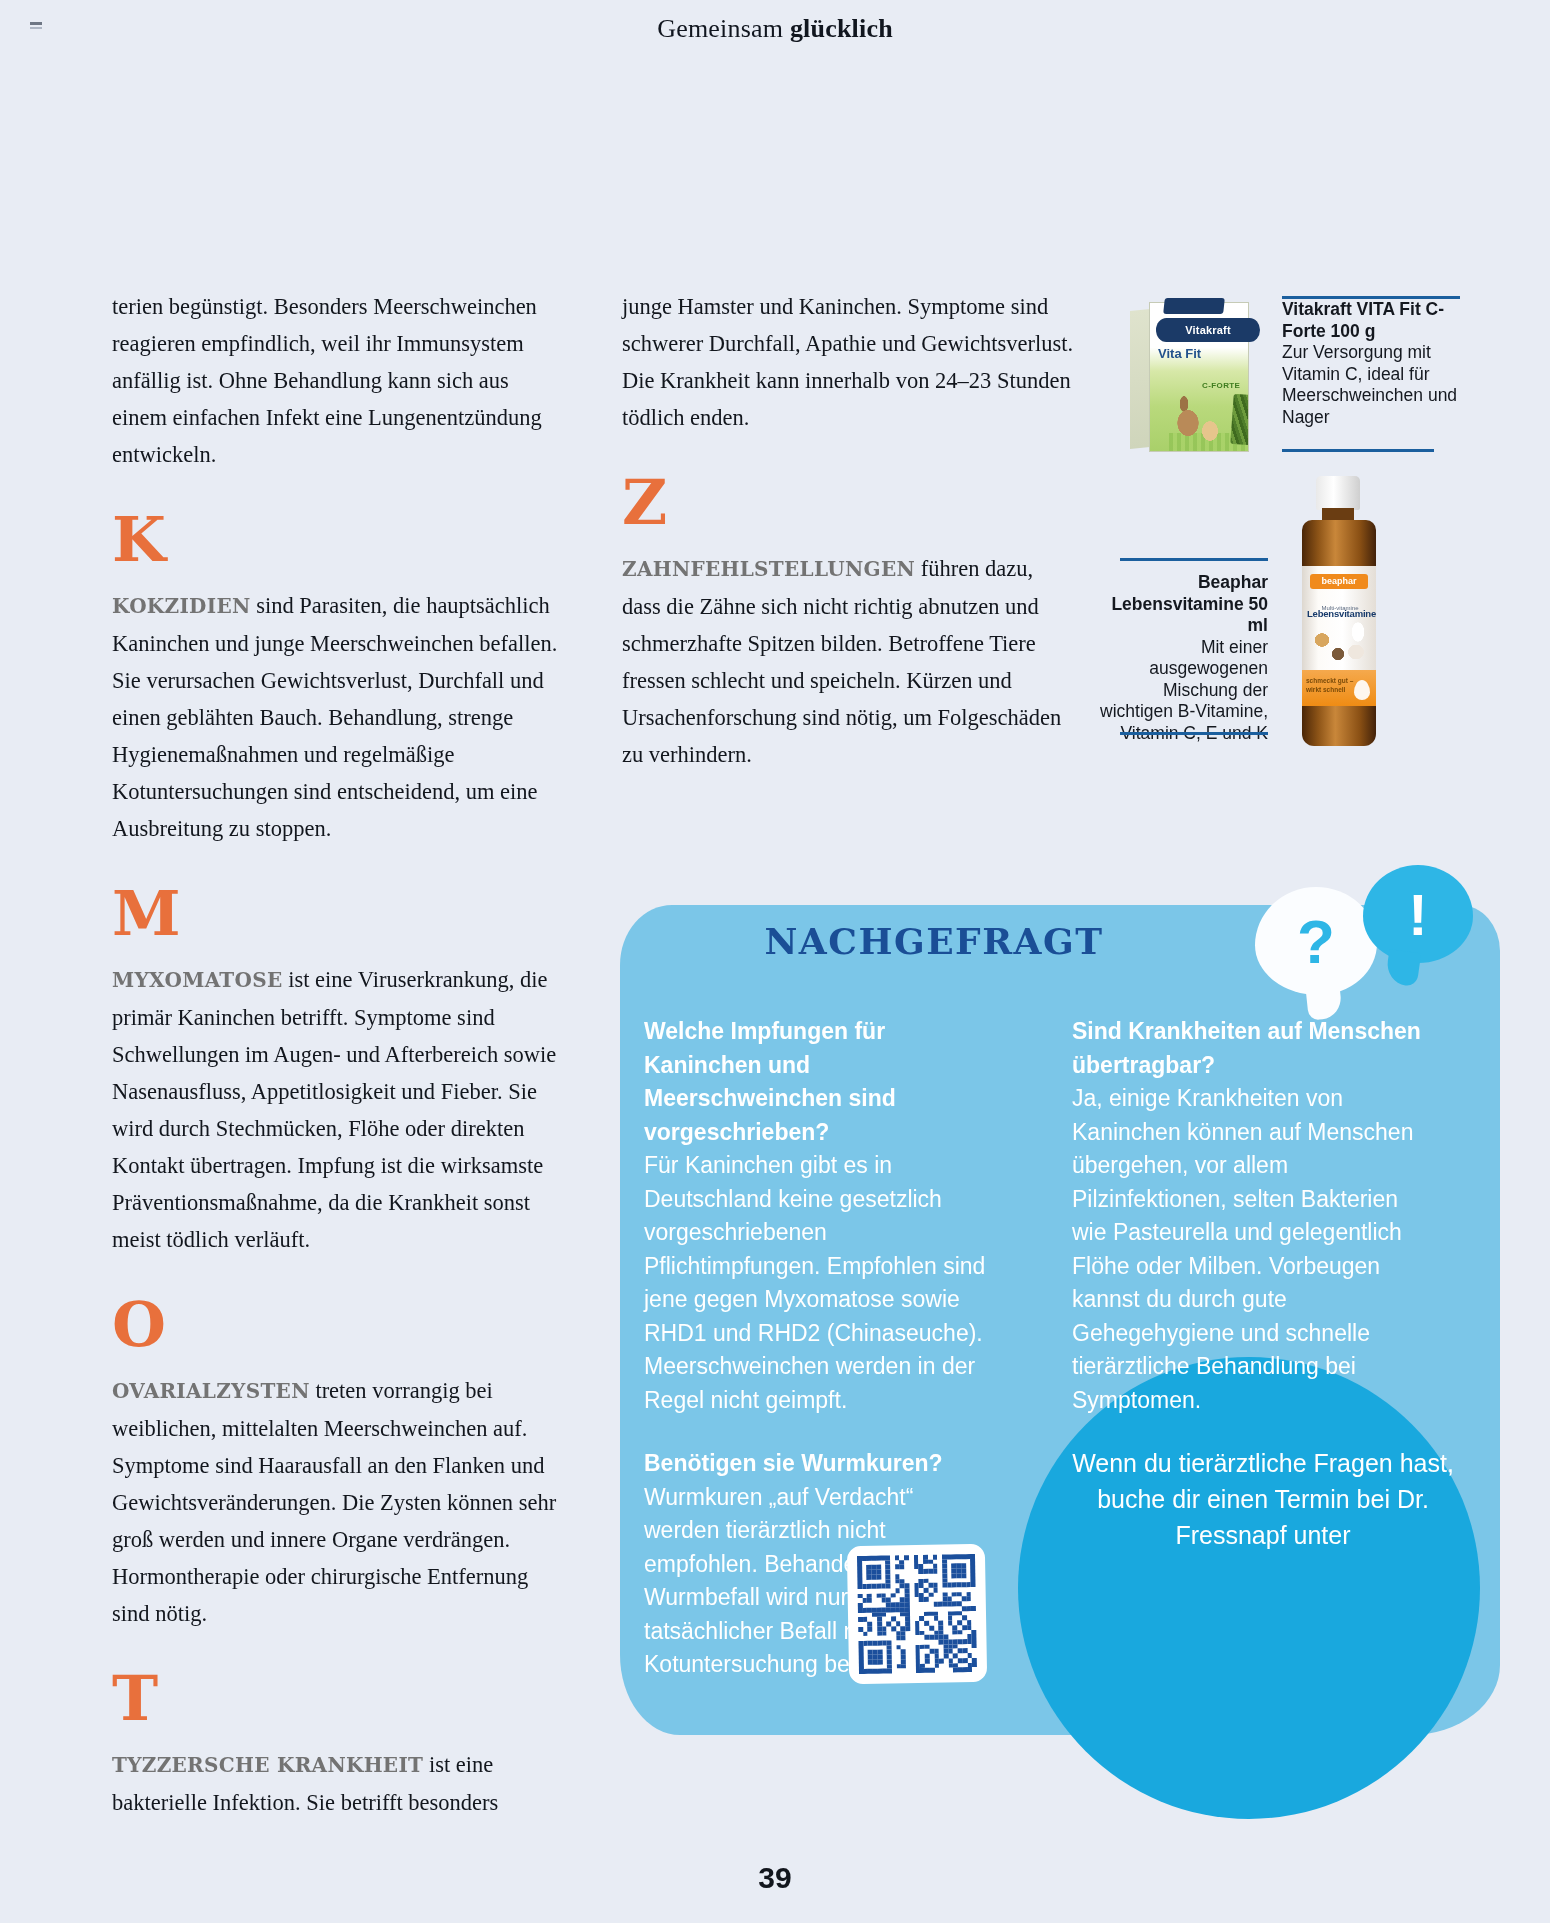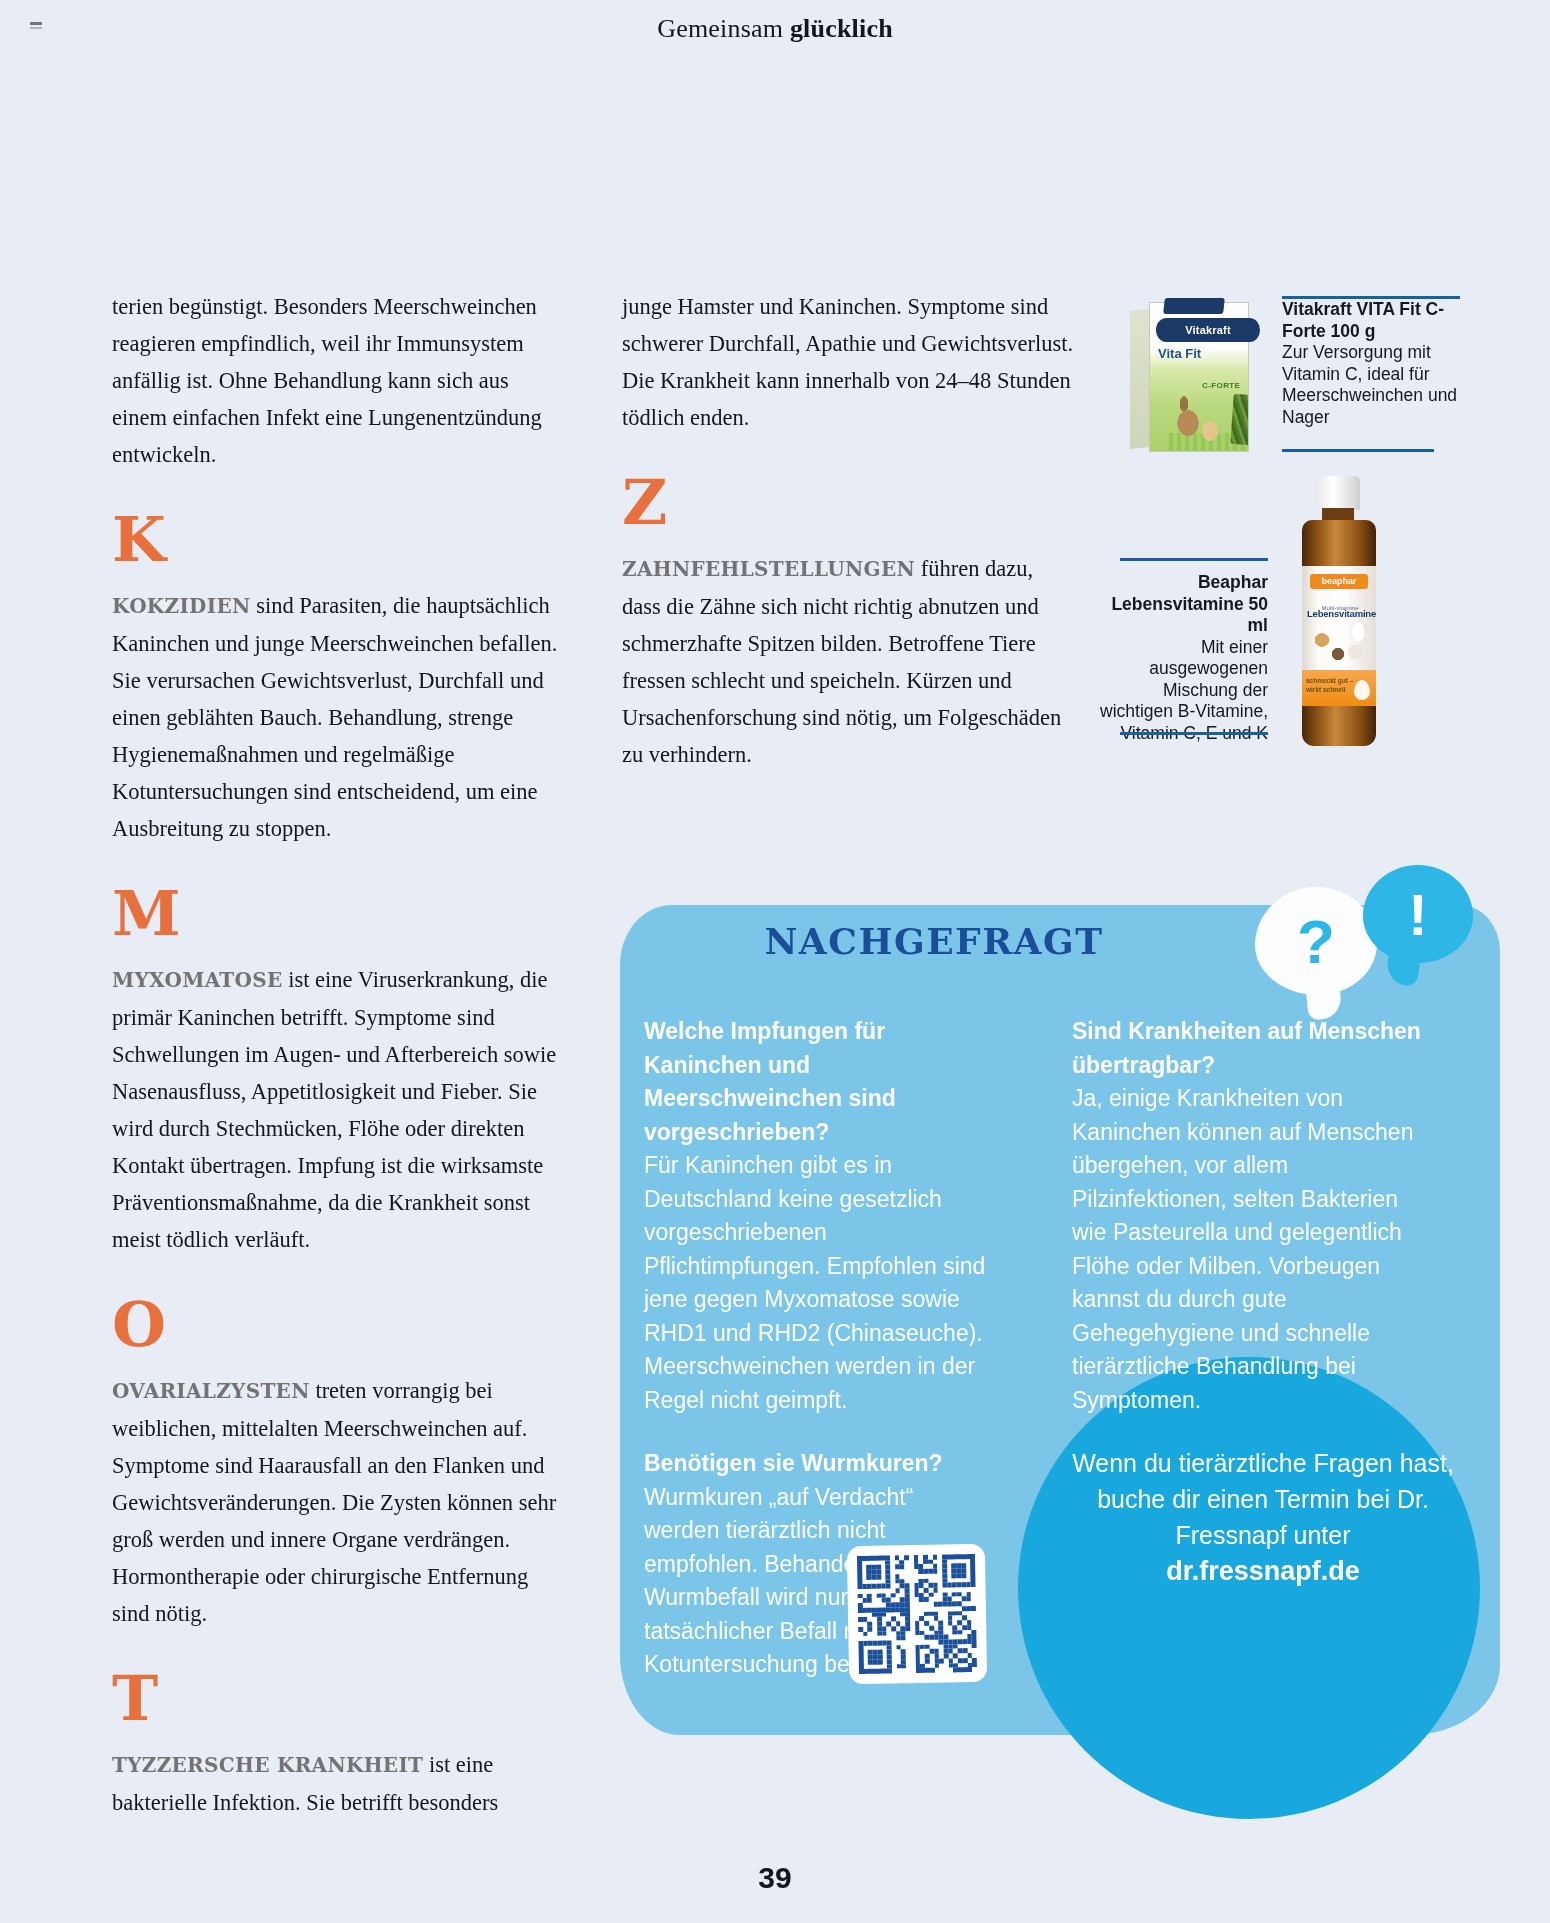--- a/index.html
+++ b/index.html
@@ -511,21 +511,21 @@
     <p><span class="term">MYXOMATOSE</span><span> ist eine Viruserkrankung, die primär Kaninchen betrifft. Symptome sind Schwellungen im Augen- und Afterbereich sowie Nasenausfluss, Appetitlosigkeit und Fieber. Sie wird durch Stechmücken, Flöhe oder direkten Kontakt übertragen. Impfung ist die wirksamste Präventionsmaßnahme, da die Krankheit sonst meist tödlich verläuft.</span></p>
 
     <span class="dropcap">O</span>
     <p><span class="term">OVARIALZYSTEN</span><span> treten vorrangig bei weiblichen, mittelalten Meerschweinchen auf. Symptome sind Haarausfall an den Flanken und Gewichtsveränderungen. Die Zysten können sehr groß werden und innere Organe verdrängen. Hormontherapie oder chirurgische Entfernung sind nötig.</span></p>
 
     <span class="dropcap">T</span>
     <p><span class="term">TYZZERSCHE KRANKHEIT</span><span> ist eine bakterielle Infektion. Sie betrifft besonders</span></p>
   </div>
 
   <div class="col col-mid">
-    <p>junge Hamster und Kaninchen. Symptome sind schwerer Durchfall, Apathie und Gewichtsverlust. Die Krankheit kann innerhalb von 24–48 Stunden tödlich enden.</p>
+    <p>junge Hamster und Kaninchen. Symptome sind schwerer Durchfall, Apathie und Gewichtsverlust. Die Krankheit kann innerhalb von 24–23 Stunden tödlich enden.</p>
 
     <span class="dropcap">Z</span>
     <p><span class="term">ZAHNFEHLSTELLUNGEN</span><span> führen dazu, dass die Zähne sich nicht richtig abnutzen und schmerzhafte Spitzen bilden. Betroffene Tiere fressen schlecht und speicheln. Kürzen und Ursachenforschung sind nötig, um Folgeschäden zu verhindern.</span></p>
   </div>
 
   <div class="rail">
 
     <div class="prod1">
       <div class="p1-img">
         <div class="vk">
@@ -601,21 +601,20 @@
 
     <div class="qa-col qa-right">
       <div class="qa-block">
         <span class="qa-q">Sind Krankheiten auf Menschen übertragbar?</span>
         <span class="qa-a">Ja, einige Krankheiten von Kaninchen können auf Menschen übergehen, vor allem Pilzinfektionen, selten Bakterien wie Pasteurella und gelegentlich Flöhe oder Milben. Vorbeugen kannst du durch gute Gehegehygiene und schnelle tierärztliche Behandlung bei Symptomen.</span>
       </div>
     </div>
 
     <div class="cta">
       <span>Wenn du tierärztliche Fragen hast, buche dir einen Termin bei Dr. Fressnapf unter</span>
-      <span class="cta-url">dr.fressnapf.de</span>
     </div>
 
     <div class="qr-card">
       <div class="qr-grid" id="qr-grid">
           <i class="qr-on"></i>
           <i class="qr-on"></i>
           <i class="qr-on"></i>
           <i class="qr-on"></i>
           <i class="qr-on"></i>
           <i class="qr-on"></i>

